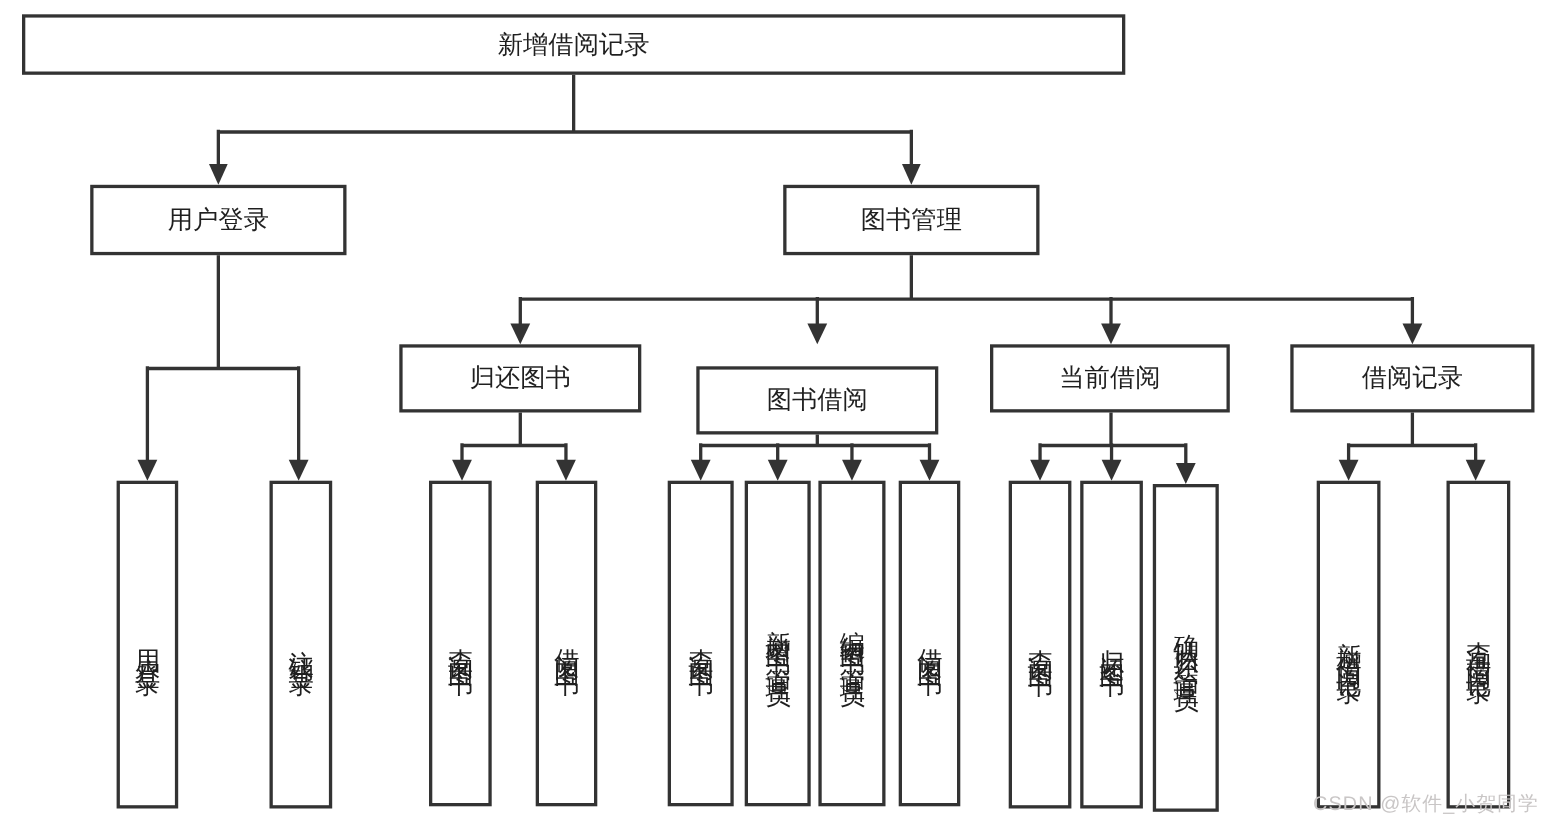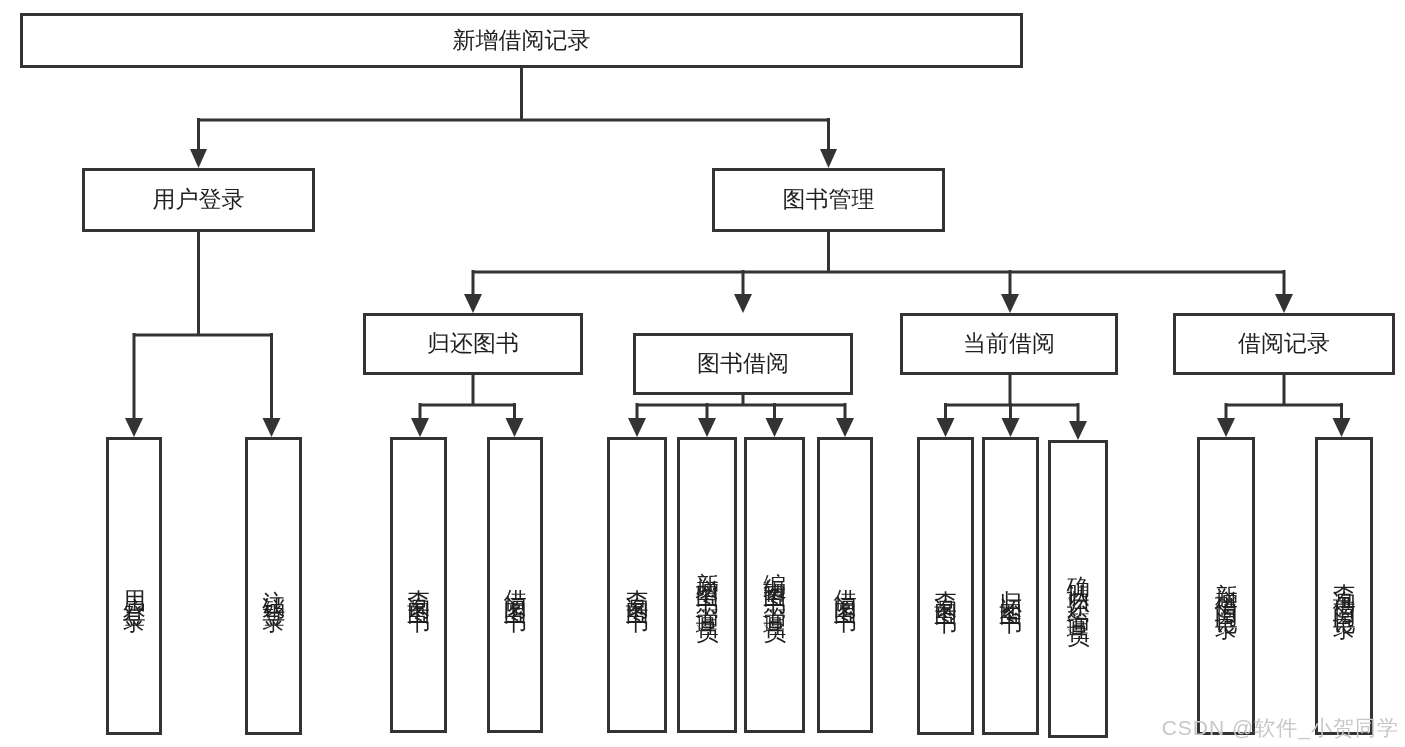--- a/index.html
+++ b/index.html
@@ -38,21 +38,21 @@
     text-orientation:mixed;
     letter-spacing:7px;
     font-size:23px;
   }
   #watermark{
     position:absolute;
     right:6px;
     bottom:5px;
     z-index:3;
     color:var(--watermark);
-    font-size:21px;
+    font-size:18px;
     letter-spacing:1px;
     white-space:nowrap;
   }
 </style>
 </head>
 <body>
 
 <div id="stage">
 
   <svg id="connectors" width="1405" height="747" aria-hidden="true">

